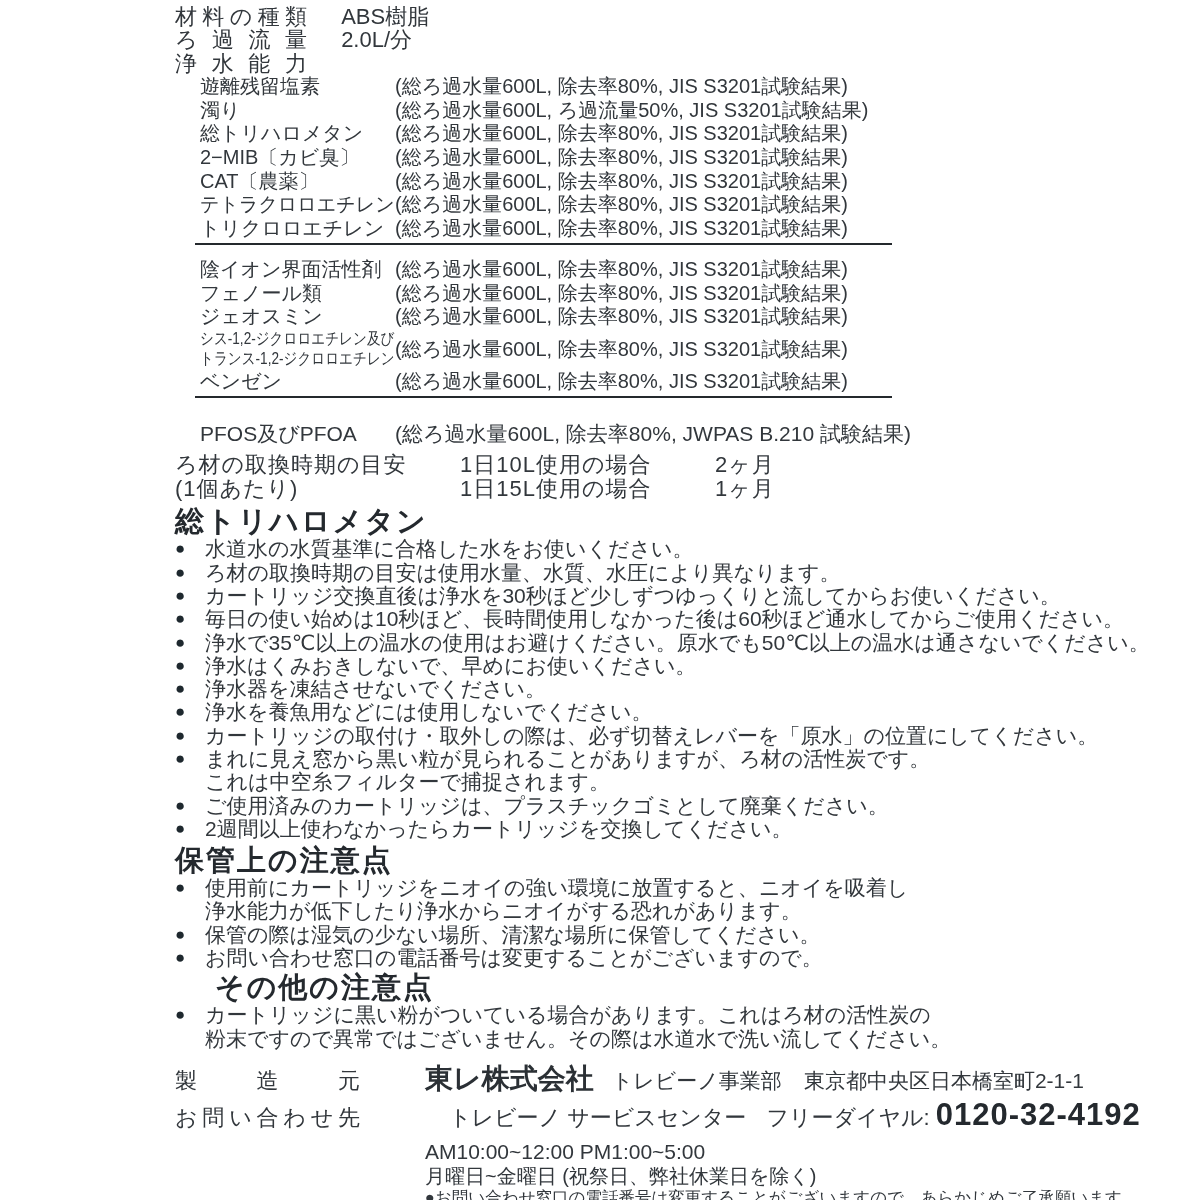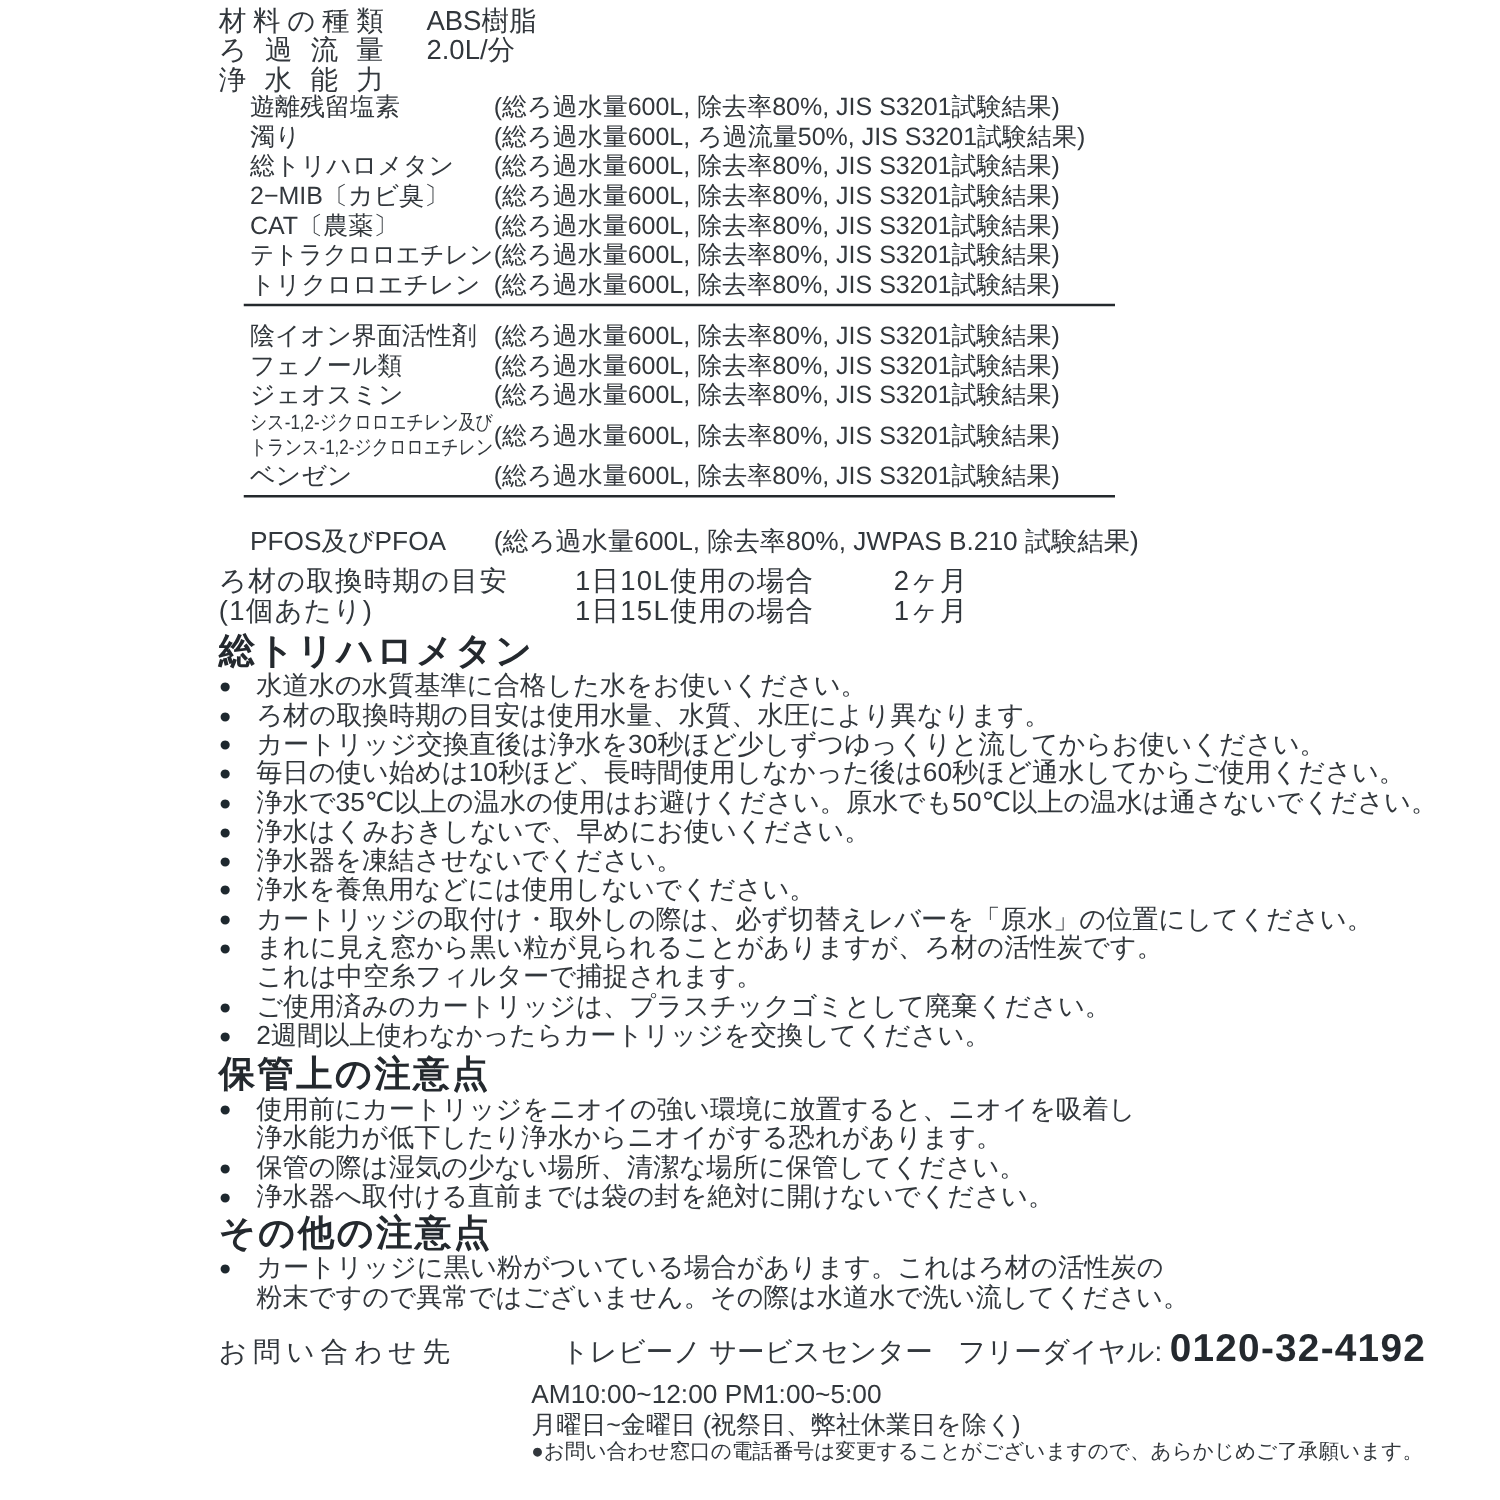--- a/index.html
+++ b/index.html
@@ -29,21 +29,21 @@
   .g3 .cap-row{font-size:21px;}
 
   
   .rep{margin-top:8px;font-size:22px;line-height:24px;letter-spacing:1px;}
   .rep-row{display:flex;white-space:nowrap;}
   .rep-label{width:285px;flex-shrink:0;}
   .rep-usage{width:255px;flex-shrink:0;}
 
   
   h2{font-size:29px;line-height:32px;margin:4px 0 0;letter-spacing:2px;color:#24292e;font-weight:700;}
-  h2.tight{margin-top:2px;}
+  h2.tight{margin-top:2px;margin-left:40px;}
   ul{margin:0;padding:0;list-style:none;}
   li{display:flex;font-size:21px;line-height:23.3px;}
   .dot{width:30px;flex-shrink:0;font-size:17px;color:#1e282e;}
   .b-text{flex:1;min-width:0;}
 
   
   .footer{margin-top:14px;}
   .f-row{display:flex;align-items:baseline;line-height:30px;font-size:22px;}
   .f-row2{margin-top:4px;gap:24px;}
   .f-label{display:inline-block;width:185px;margin-right:65px;flex-shrink:0;text-align:justify;text-align-last:justify;}
@@ -213,34 +213,42 @@
         <span class="dot">●</span>
         <span class="b-text"><span class="fit">使用前にカートリッジをニオイの強い環境に放置すると、ニオイを吸着し
 浄水能力が低下したり浄水からニオイがする恐れがあります。</span></span>
       </li>
     <li>
         <span class="dot">●</span>
         <span class="b-text"><span class="fit">保管の際は湿気の少ない場所、清潔な場所に保管してください。</span></span>
       </li>
     <li>
         <span class="dot">●</span>
-        <span class="b-text"><span class="fit">浄水器へ取付ける直前までは袋の封を絶対に開けないでください。</span></span>
+        <span class="b-text"><span class="fit">お問い合わせ窓口の電話番号は変更することがございますので。</span></span>
       </li>
   </ul>
 
   <h2 class="tight">その他の注意点</h2>
   <ul>
     <li>
         <span class="dot">●</span>
         <span class="b-text"><span class="fit">カートリッジに黒い粉がついている場合があります。これはろ材の活性炭の
 粉末ですので異常ではございません。その際は水道水で洗い流してください。</span></span>
       </li>
   </ul>
 
   <div class="footer">
+    <div class="f-row">
+      <span class="f-label">製造元</span>
+      <span class="f-content">
+        <span class="company">東レ株式会社</span>
+        <span class="division">トレビーノ事業部</span>
+        <span class="address">東京都中央区日本橋室町2-1-1</span>
+      </span>
+    </div>
     <div class="f-row f-row2">
       <span class="f-label">お問い合わせ先</span>
       <span class="f-content">
         <span class="center-name">トレビーノ サービスセンター</span>
         <span class="phone-label">フリーダイヤル:</span>
         <span class="phone">0120-32-4192</span>
       </span>
     </div>
     <div class="f-sub">
       <div class="hours">AM10:00~12:00  PM1:00~5:00</div>

